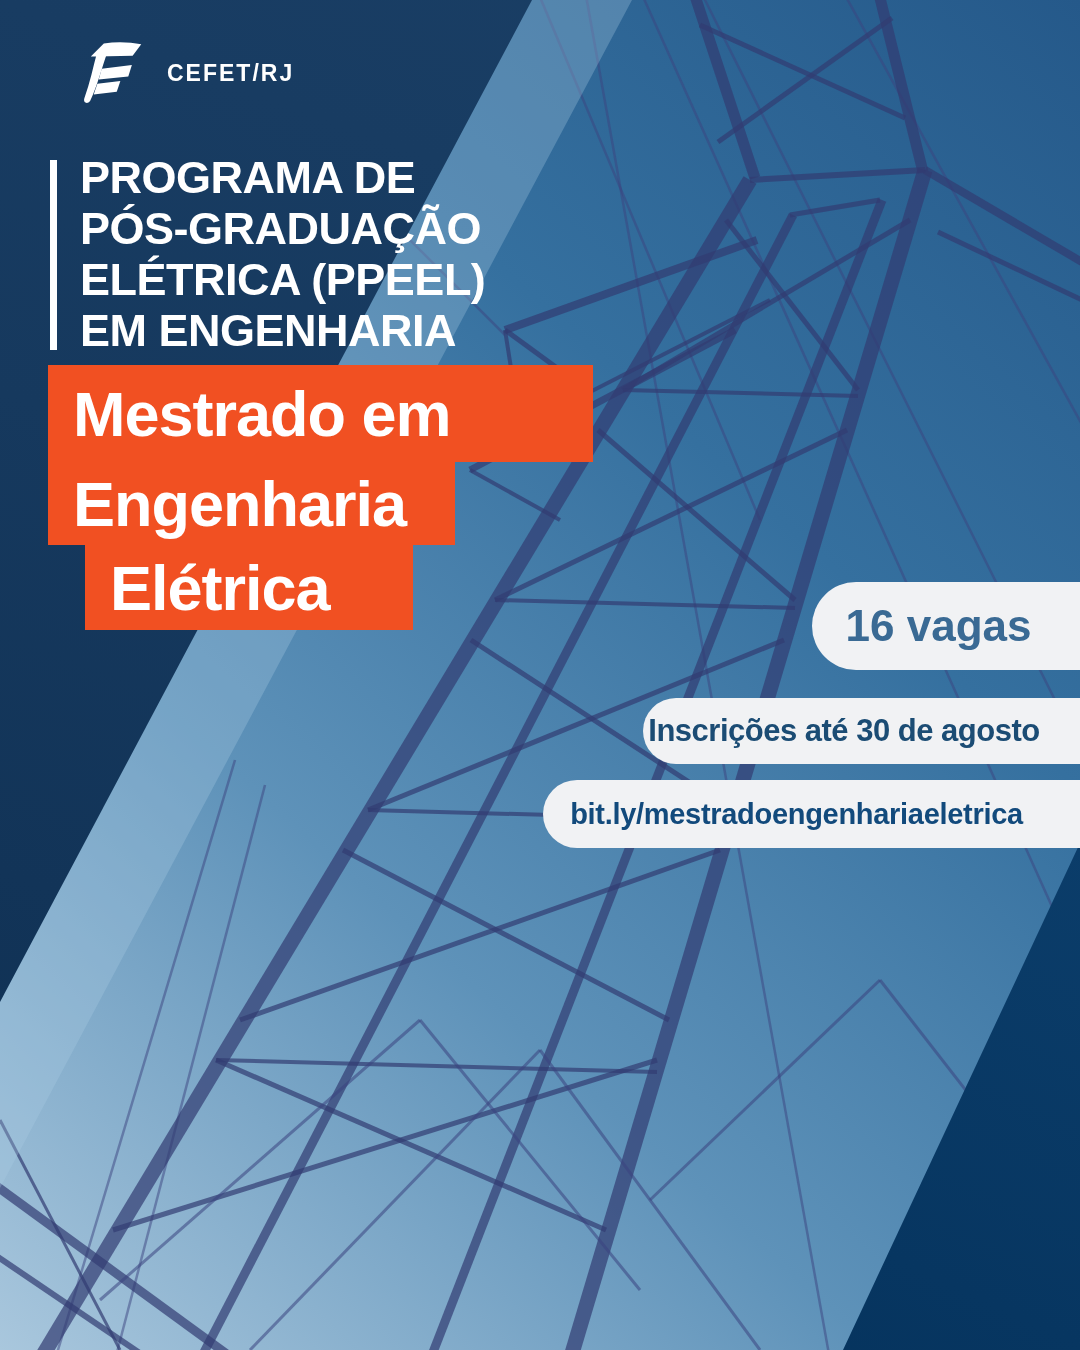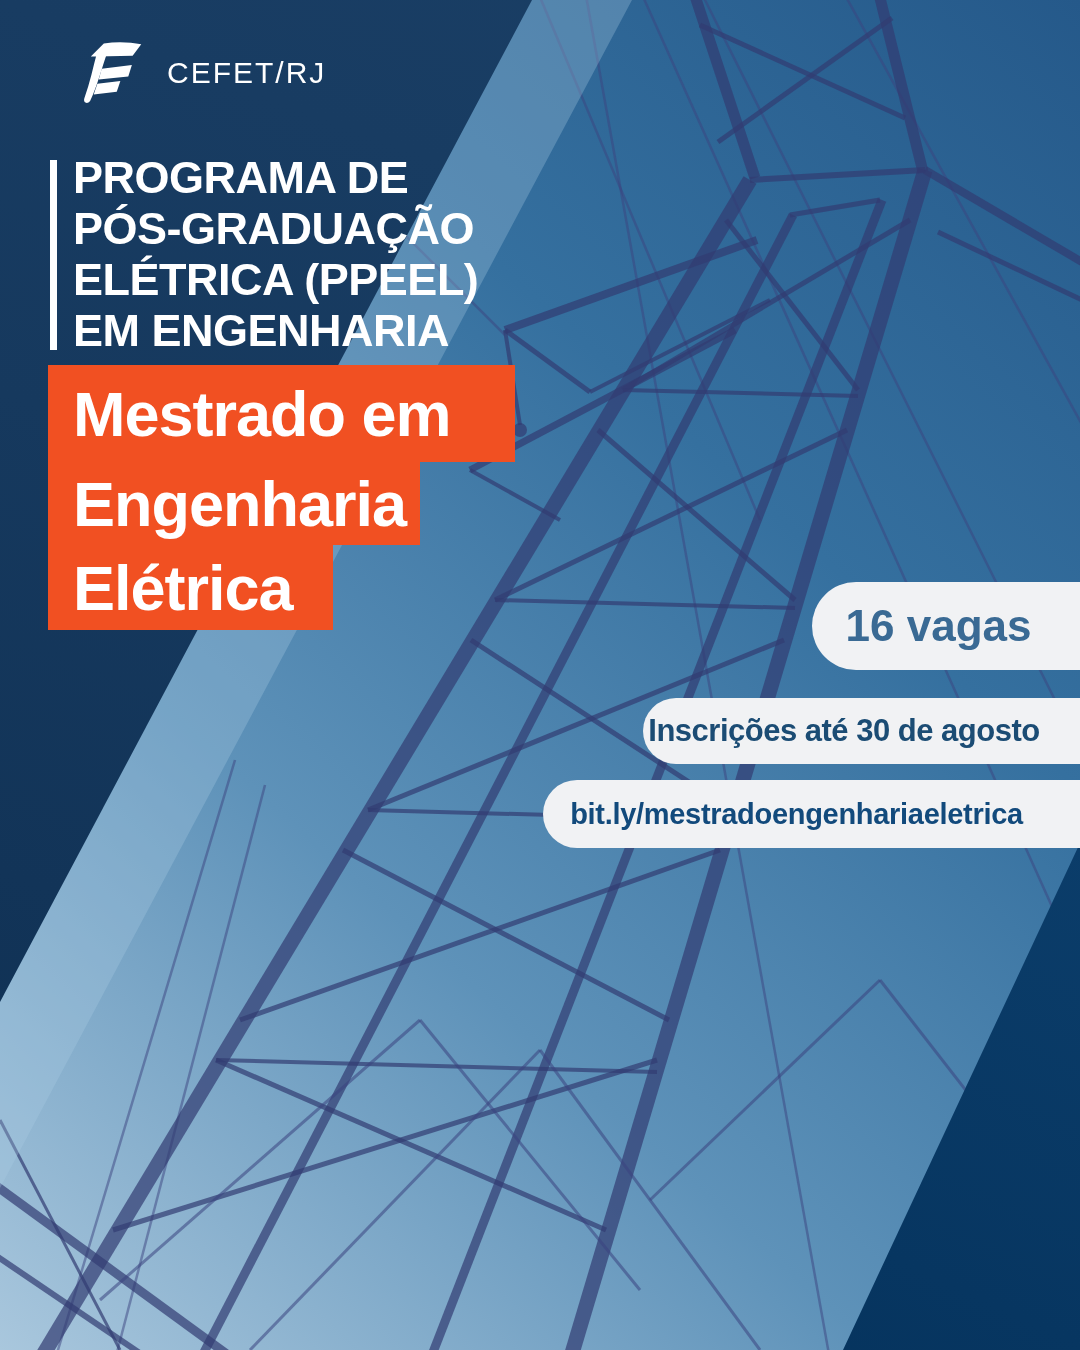--- a/index.html
+++ b/index.html
@@ -21,39 +21,39 @@
     clip-path:polygon(0 0,532px 0,0 1002px);
   }
   .overlay-br{
     position:absolute;inset:0;
     background:linear-gradient(205deg,#1c4c7c 0%,#0b3d6a 45%,#032f58 100%);
     clip-path:polygon(1080px 843px,1080px 1350px,843px 1350px);
   }
 
   .brand{position:absolute;left:75px;top:36px;display:flex;align-items:center;gap:20px;}
   .brand .logo{width:72px;height:74px;}
-  .brand-text{color:#fff;font-size:30px;font-weight:normal;letter-spacing:2px;}
+  .brand-text{color:#fff;font-size:23px;font-weight:bold;letter-spacing:2px;}
 
   .program{position:absolute;left:50px;top:152px;}
   .program .bar{position:absolute;left:0;top:8px;width:7px;height:190px;background:#fff;}
-  .program .hgroup{margin-left:23px;}
+  .program .hgroup{margin-left:30px;}
   .hline{
     color:#fff;font-size:45px;line-height:51px;font-weight:bold;
     letter-spacing:-0.5px;white-space:nowrap;
   }
 
   .degree{position:absolute;left:48px;top:365px;}
   .orange-row{
     box-sizing:border-box;display:flex;align-items:center;
     background:#f15022;color:#fff;font-weight:bold;font-size:63px;
     letter-spacing:-1px;padding-left:25px;white-space:nowrap;
   }
-  .orange-row.r1{width:467px;height:97px;text-align:right;}
-  .orange-row.r2{width:372px;height:83px;}
-  .orange-row.r3{width:285px;height:85px;}
+  .orange-row.r1{width:545px;height:97px;text-align:right;}
+  .orange-row.r2{width:407px;height:83px;}
+  .orange-row.r3{width:328px;height:85px;margin-left:37px;}
 
   .pill{
     position:absolute;right:-60px;background:#f1f2f4;
     display:flex;align-items:center;justify-content:center;
     font-weight:bold;box-sizing:border-box;
   }
   .pill-vagas{
     left:812px;top:582px;height:88px;border-radius:46px;
     font-size:44px;color:#3a6a94;padding-right:75px;
   }

